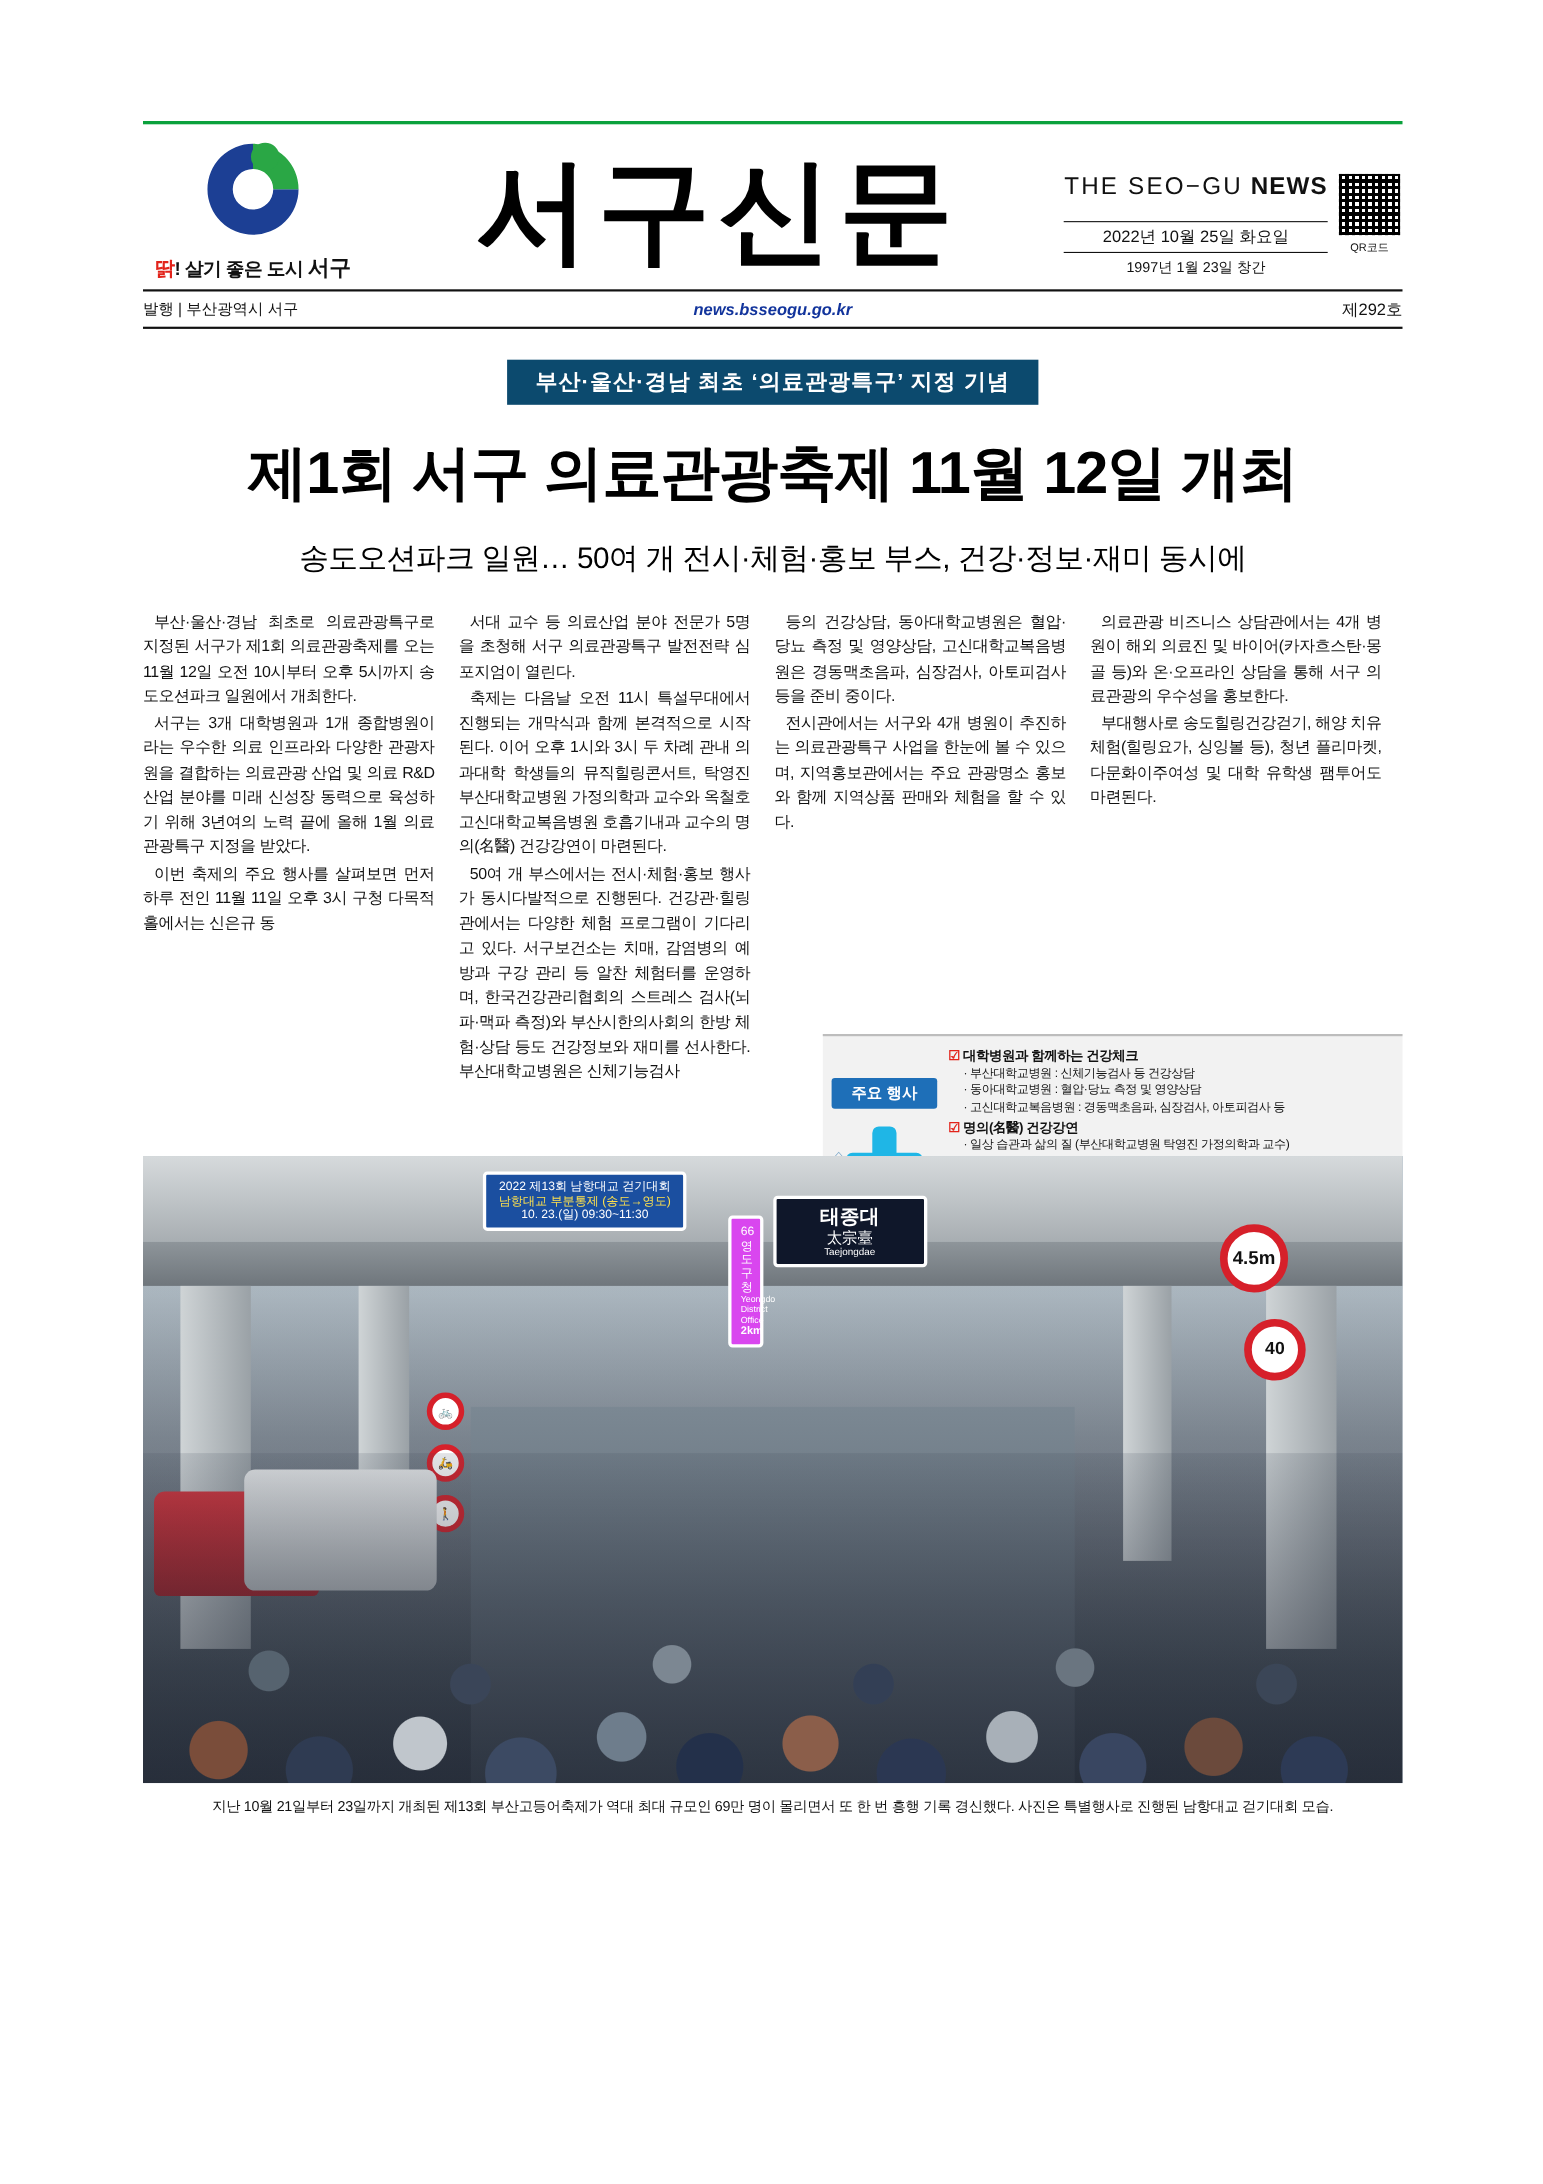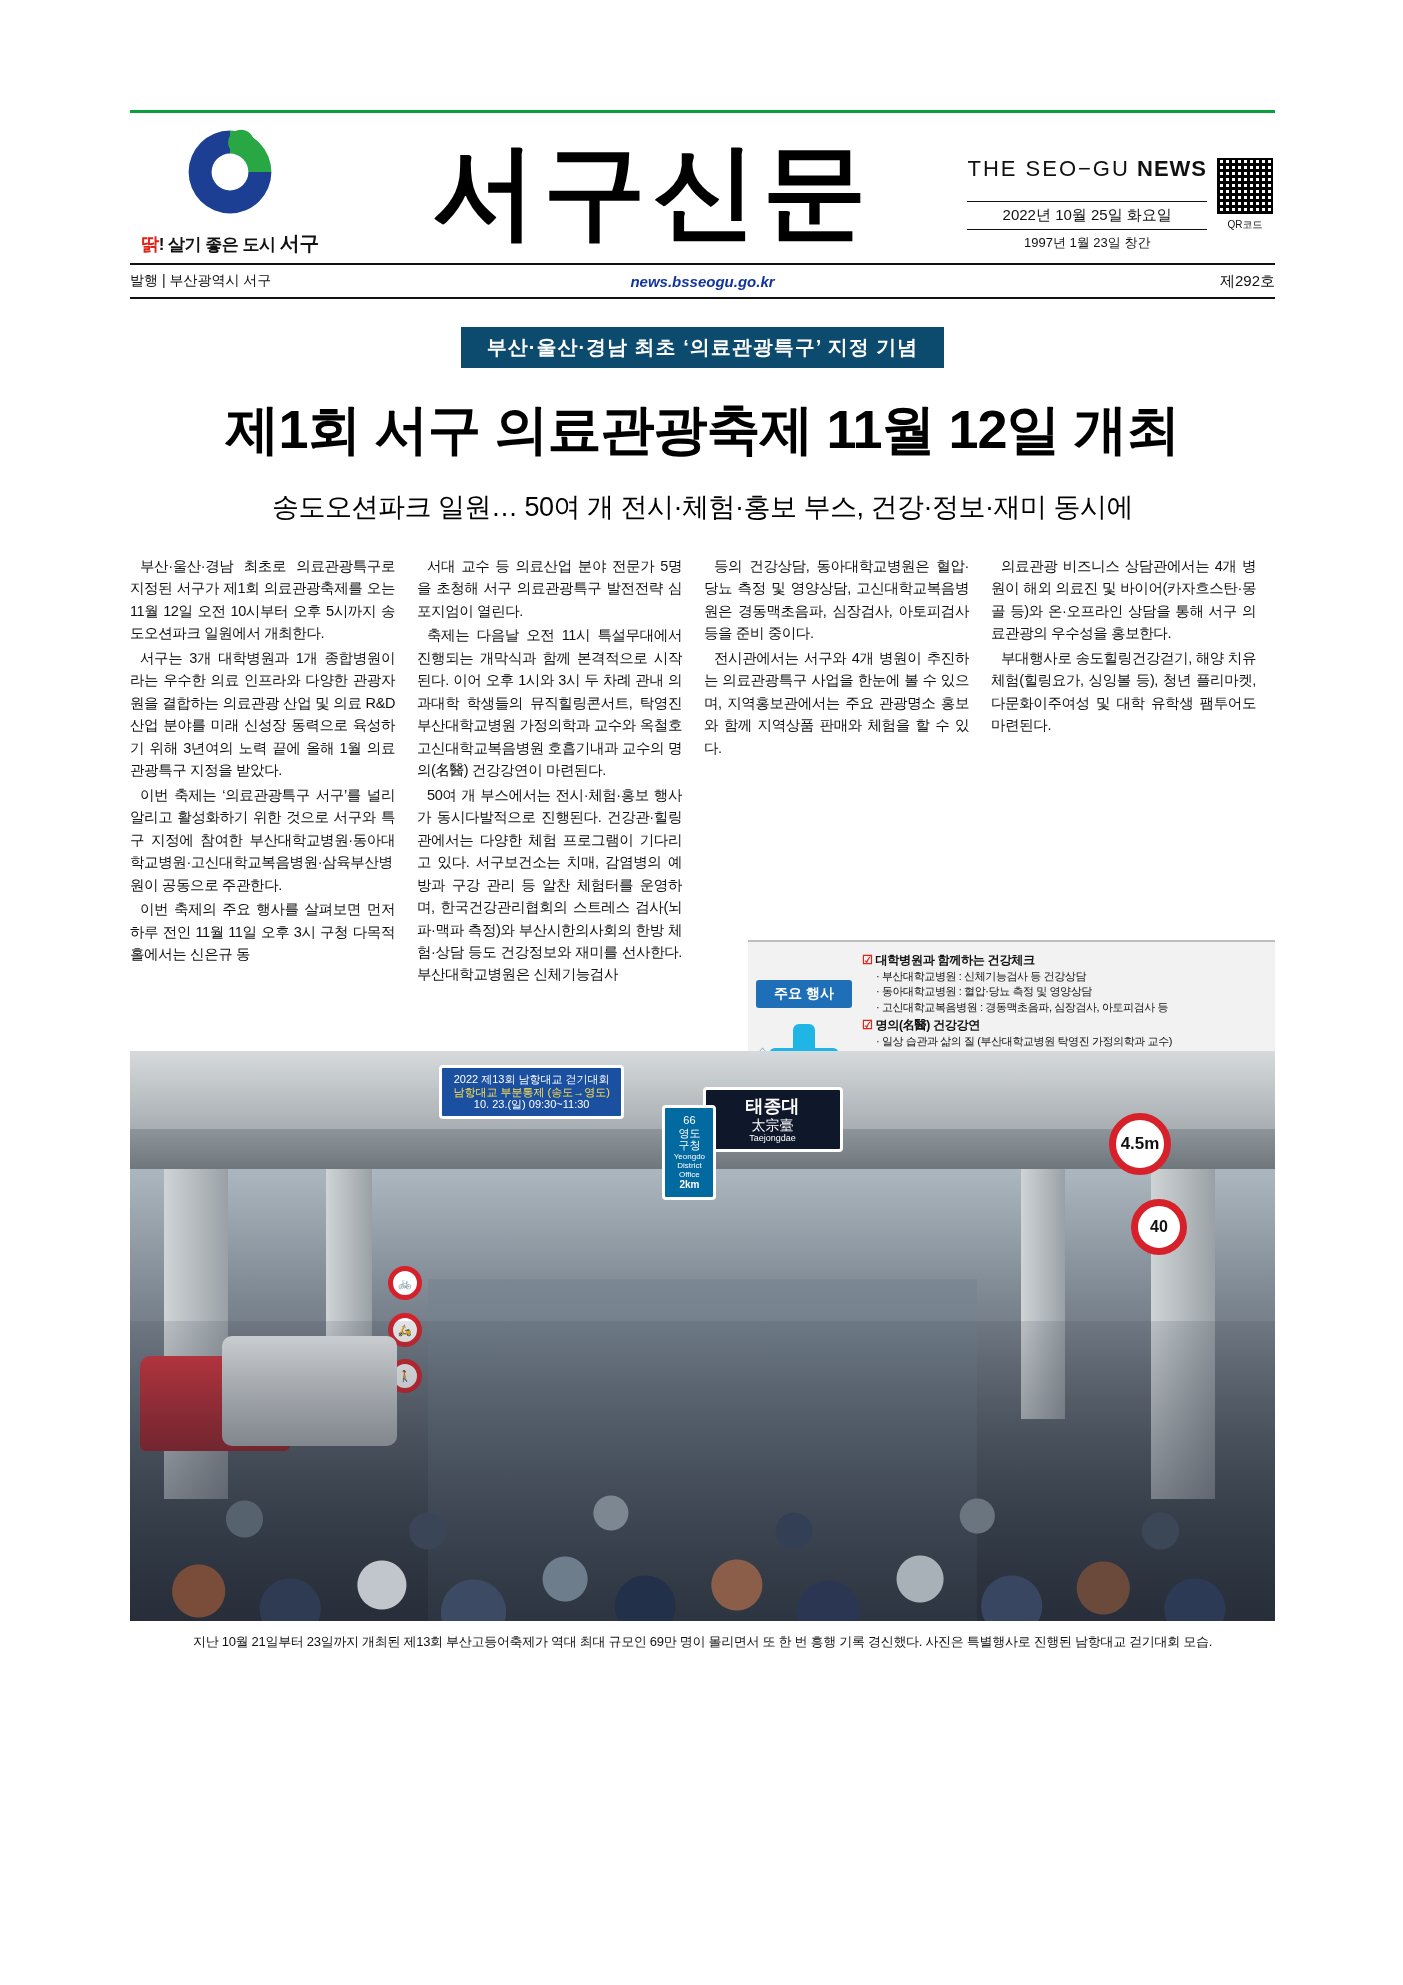--- a/index.html
+++ b/index.html
@@ -171,21 +171,21 @@
     border-radius:4px; font-size:13px; line-height:1.15; padding:6px 8px; text-align:center;
   }
   .ph-sign.banner {
     background:#1b4fa0; left:27%; top:14px; width:185px; font-size:11px; padding:5px;
   }
   .ph-sign.banner .l2 { color:#ffe14d; }
   .ph-sign.main { left:50%; top:36px; width:140px; font-size:14px; }
   .ph-sign.main .ko { font-size:18px; font-weight:bold; }
   .ph-sign.main .en { font-size:9px; }
   .ph-sign.route {
-    left:46.5%; top:54px; width:54px; background:#0369a1; font-size:11px;
+    left:46.5%; top:54px; width:32px; background:#d946ef; font-size:11px;
   }
   .ph-circle {
     position:absolute; border-radius:50%; background:#fff; border:7px solid #d6202a;
     display:flex; align-items:center; justify-content:center; font-weight:bold; color:#111;
   }
   .ph-circle.c1 { right:104px; top:62px; width:62px; height:62px; font-size:17px; }
   .ph-circle.c2 { right:88px; top:148px; width:56px; height:56px; font-size:16px; }
   .ph-circle.small { left:258px; width:34px; height:34px; border-width:5px; font-size:11px; }
   .ph-crowd {
     position:absolute; left:0; bottom:0; width:100%; height:300px;
@@ -275,21 +275,20 @@
     <span class="kicker">부산·울산·경남 최초 ‘의료관광특구’ 지정 기념</span>
   </div>
   <div class="headline">제1회 서구 의료관광축제 11월 12일 개최</div>
   <div class="subhead">송도오션파크 일원… 50여 개 전시·체험·홍보 부스, 건강·정보·재미 동시에</div>
 
   <div class="cols">
 
     <div class="col">
       <p>부산·울산·경남 최초로 의료관광특구로 지정된 서구가 제1회 의료관광축제를 오는 11월 12일 오전 10시부터 오후 5시까지 송도오션파크 일원에서 개최한다.</p>
       <p>서구는 3개 대학병원과 1개 종합병원이라는 우수한 의료 인프라와 다양한 관광자원을 결합하는 의료관광 산업 및 의료 R&amp;D 산업 분야를 미래 신성장 동력으로 육성하기 위해 3년여의 노력 끝에 올해 1월 의료관광특구 지정을 받았다.</p>
-      <p>이번 축제는 ‘의료관광특구 서구’를 널리 알리고 활성화하기 위한 것으로 서구와 특구 지정에 참여한 부산대학교병원·동아대학교병원·고신대학교복음병원·삼육부산병원이 공동으로 주관한다.</p>
       <p>이번 축제의 주요 행사를 살펴보면 먼저 하루 전인 11월 11일 오후 3시 구청 다목적홀에서는 신은규 동</p>
     </div>
 
     <div class="col">
       <p>서대 교수 등 의료산업 분야 전문가 5명을 초청해 서구 의료관광특구 발전전략 심포지엄이 열린다.</p>
       <p>축제는 다음날 오전 11시 특설무대에서 진행되는 개막식과 함께 본격적으로 시작된다. 이어 오후 1시와 3시 두 차례 관내 의과대학 학생들의 뮤직힐링콘서트, 탁영진 부산대학교병원 가정의학과 교수와 옥철호 고신대학교복음병원 호흡기내과 교수의 명의(名醫) 건강강연이 마련된다.</p>
       <p>50여 개 부스에서는 전시·체험·홍보 행사가 동시다발적으로 진행된다. 건강관·힐링관에서는 다양한 체험 프로그램이 기다리고 있다. 서구보건소는 치매, 감염병의 예방과 구강 관리 등 알찬 체험터를 운영하며, 한국건강관리협회의 스트레스 검사(뇌파·맥파 측정)와 부산시한의사회의 한방 체험·상담 등도 건강정보와 재미를 선사한다. 부산대학교병원은 신체기능검사</p>
     </div>
 
     <div class="col">

